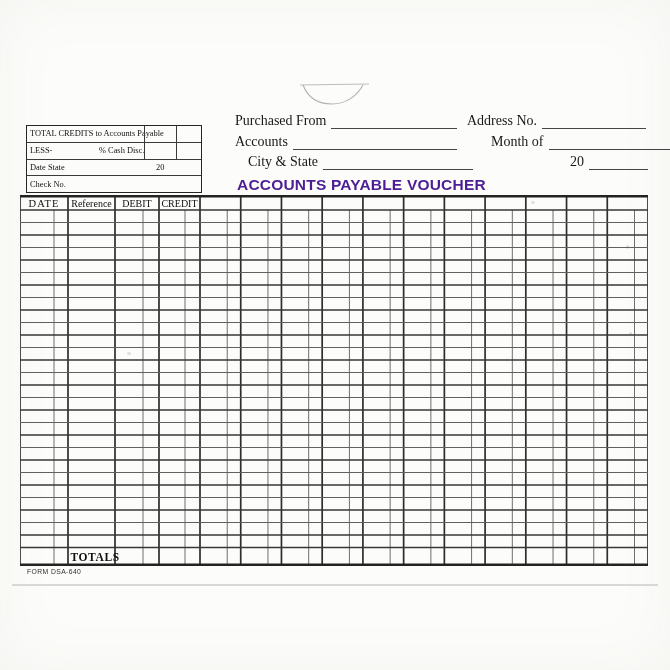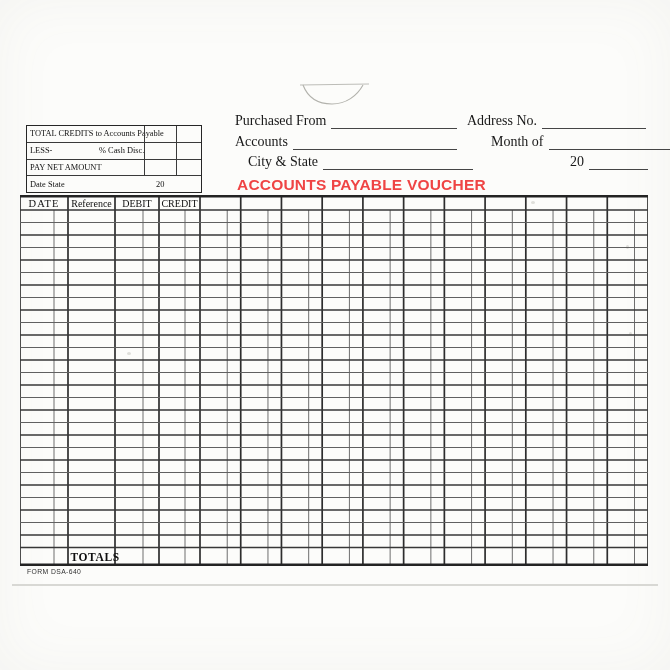--- a/index.html
+++ b/index.html
@@ -48,21 +48,21 @@
   .f-vn{left:467px;top:116px;width:179px;}
   .f-ad{left:235px;top:137px;width:222px;}
   .f-mo{left:467px;top:137px;width:179px;margin-left:24px;}
   .f-cs{left:248px;top:157px;width:225px;}
   .f-yr{left:570px;top:157px;width:78px;}
 
   
   .title{
     position:absolute;left:237px;top:176px;
     font-family:"Liberation Sans",sans-serif;font-weight:bold;
-    font-size:15.5px;letter-spacing:0.2px;color:#ef4444;white-space:nowrap;
+    font-size:15.5px;letter-spacing:0.2px;color:#4c1d95;white-space:nowrap;
   }
 
   
   .gridwrap{position:absolute;left:20px;top:195px;width:628px;height:371px;}
   .v2{stroke:#2d2d2d;stroke-width:1.7;}
   .v1{stroke:#6e6e6e;stroke-width:1;}
   .h3{stroke:#232323;stroke-width:2.4;}
   .h2{stroke:#373737;stroke-width:1.5;}
   .h1{stroke:#606060;stroke-width:1;}
   .hdrtxt{font-family:"Liberation Serif",serif;font-size:10px;fill:#101010;}
@@ -102,27 +102,25 @@
         <span class="cellline cl1"></span>
         <span class="cellline cl2"></span>
       </div>
       <div class="sbr">
         <span>LESS-</span>
         <span class="abs72">% Cash Disc.</span>
         <span class="cellline cl1"></span>
         <span class="cellline cl2"></span>
       </div>
       <div class="sbr">
-        <span>PAY NET AMOUNT</span>
-        <span class="cellline cl1"></span>
-        <span class="cellline cl2"></span>
-      </div>
-      <div class="sbr">
         <span>Date State</span>
         <span class="abs129">20</span>
+      </div>
+      <div class="sbr">
+        <span>Check No.</span>
       </div>
     </div>
 
     <div class="fld f-pf">
       <span>Purchased From</span>
       <span class="ul"></span>
     </div>
     <div class="fld f-vn">
       <span>Address No.</span>
       <span class="ul"></span>

